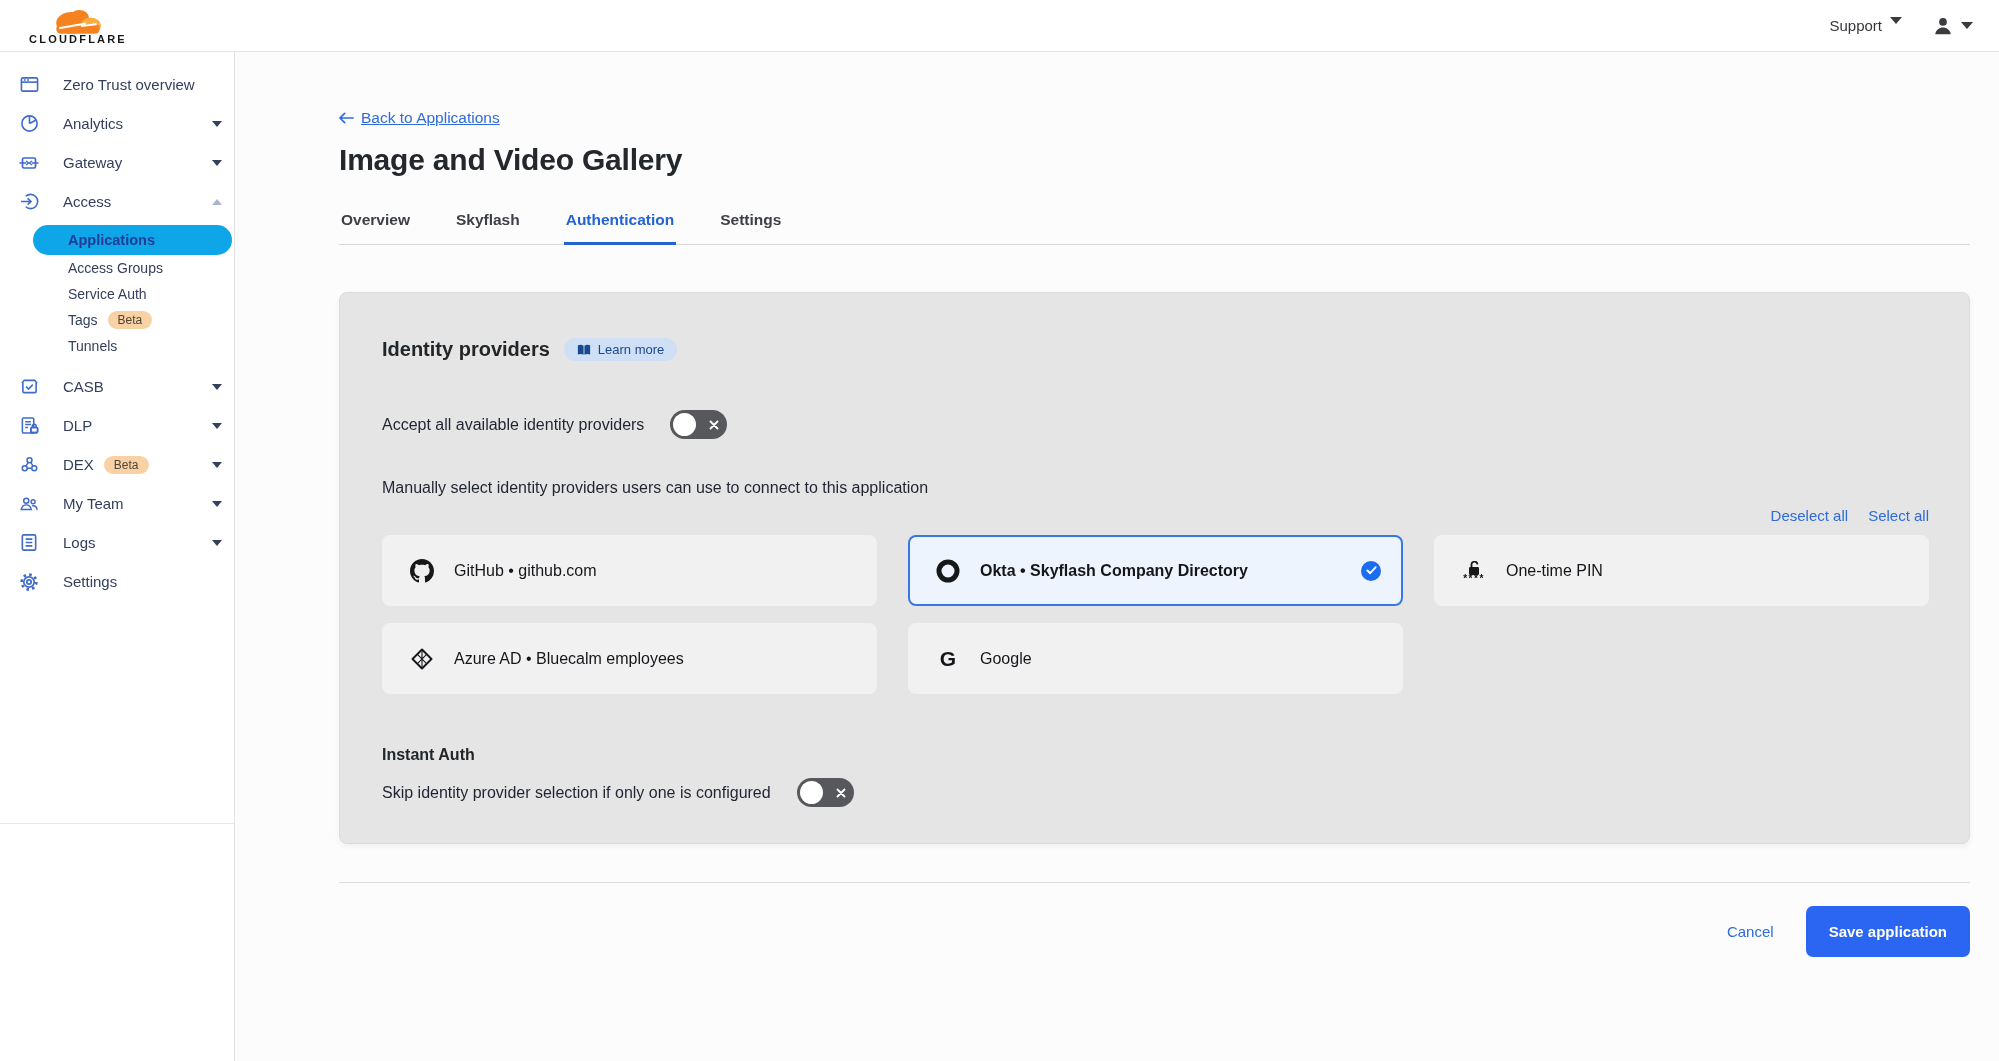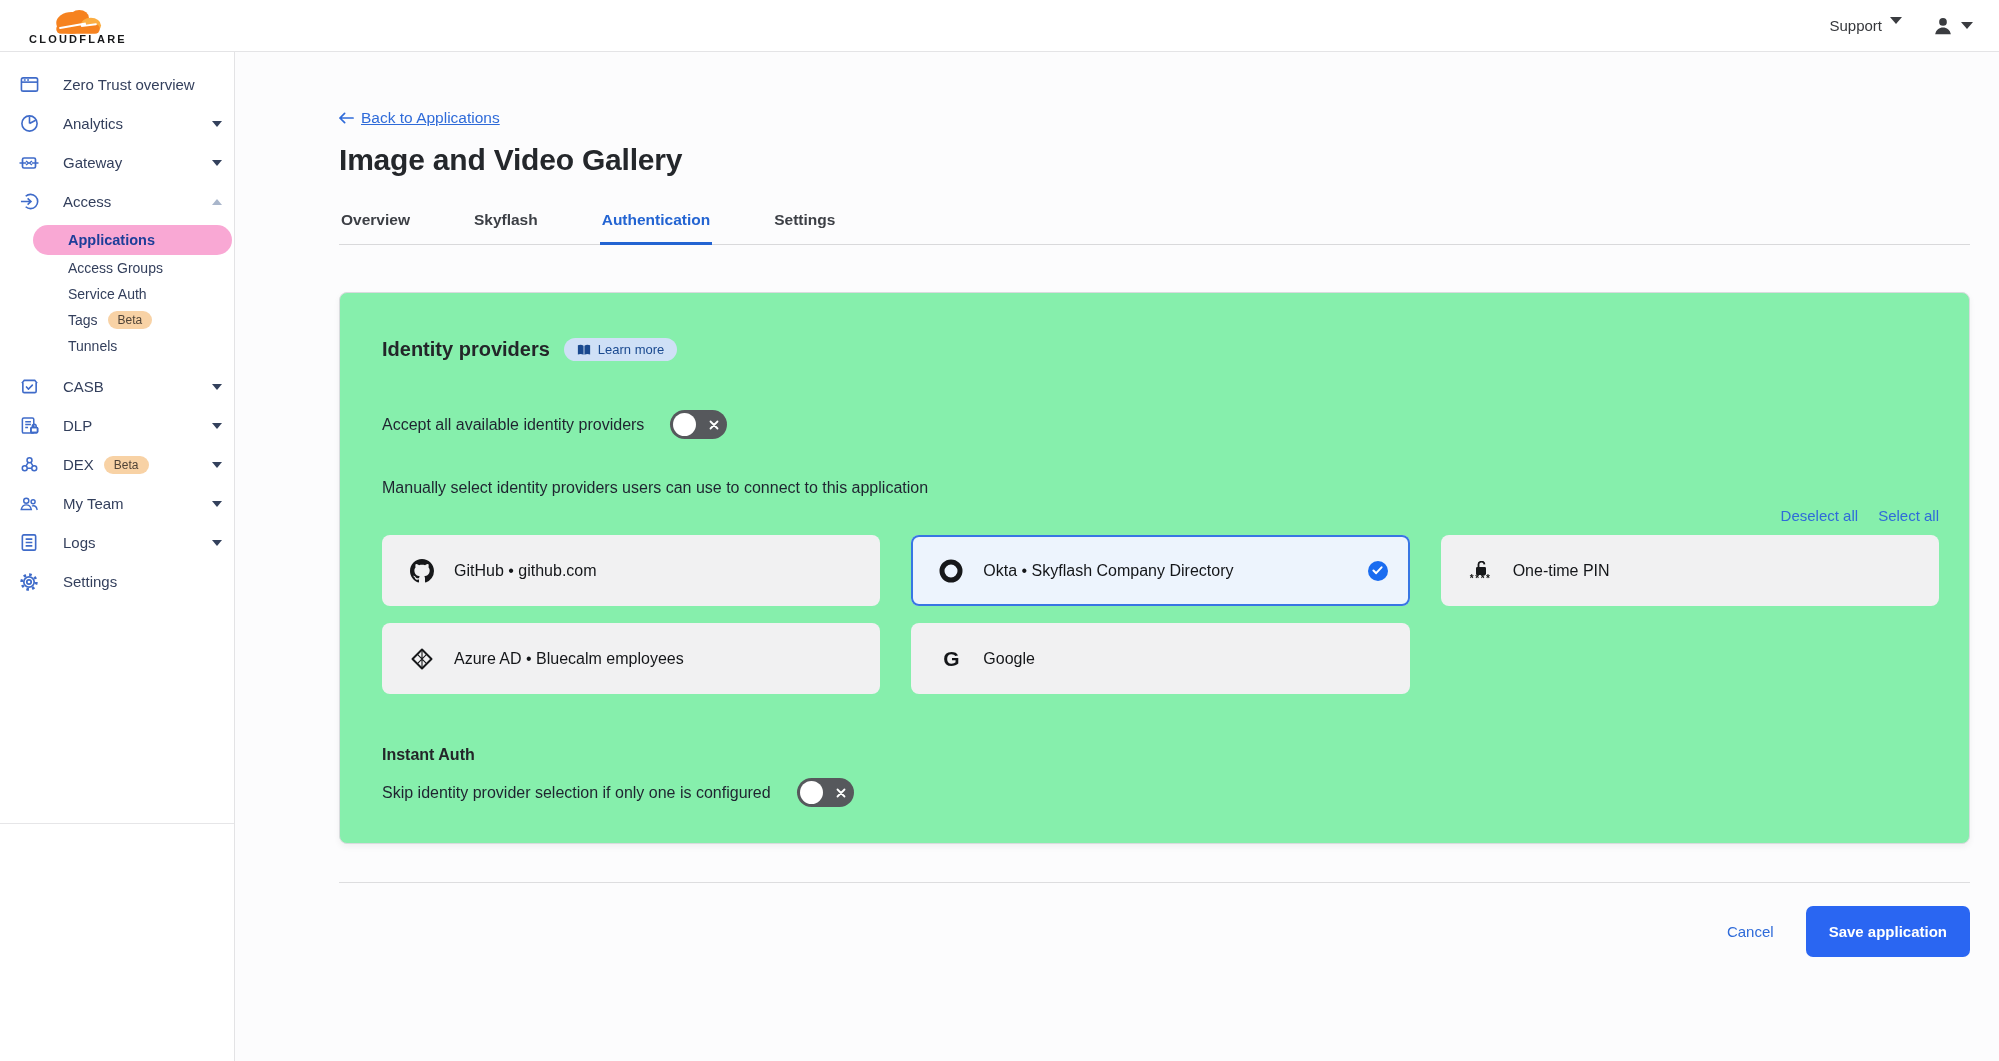--- a/index.html
+++ b/index.html
@@ -31,39 +31,39 @@
   .nav { padding-top:13px; }
   .nav-item { height:39px; display:flex; align-items:center; padding:0 12px 0 19px; cursor:pointer; }
   .nav-ic { width:20px; height:20px; color:#3f6bc9; flex:none; display:flex; align-items:center; justify-content:center; }
   .nav-label { margin-left:24px; font-size:15px; color:#333f5c; }
   .nav-chev { margin-left:auto; width:0; height:0; border-left:5.5px solid transparent; border-right:5.5px solid transparent;
     border-top:6.5px solid #33415c; }
   .nav-chev.up { border-top:none; border-bottom:6.5px solid #a9b6cb; }
   .subnav { margin:4px 0 8px 0; }
   .sub-item { height:26px; display:flex; align-items:center; margin:0 2px 0 33px; padding-left:35px;
     font-size:14px; color:#333f5c; border-radius:15px; cursor:pointer; }
-  .sub-item.active { height:30px; background:#f9a8d4; color:#1e3e99; font-weight:bold; font-size:14.5px; }
+  .sub-item.active { height:30px; background:#0ea5e9; color:#1e3e99; font-weight:bold; font-size:14.5px; }
   .beta { margin-left:10px; background:#f8d2a5; color:#4f4337; font-size:12px; font-weight:normal;
     padding:2px 10px; border-radius:10px; line-height:14px; }
   .side-divider { position:absolute; left:0; right:0; top:771px; border-top:1px solid #e6e6e8; }
 
   
   .main { flex:1; background:#fcfcfd; padding:57px 29px 0 104px; }
   .back-link { display:inline-flex; align-items:center; gap:7px; color:#2f6bd9; font-size:15.5px;
     text-decoration:underline; cursor:pointer; }
   .page-title { margin-top:15px; font-size:30px; font-weight:bold; color:#24272b; letter-spacing:-0.2px; }
 
-  .tabs { margin-top:24px; display:flex; gap:60px; border-bottom:1px solid #d9d9db; }
+  .tabs { margin-top:24px; display:flex; gap:42px; border-bottom:1px solid #d9d9db; }
   .tab { padding:10px 2px 13px 2px; font-size:15.5px; font-weight:bold; color:#3c3f45; cursor:pointer;
     border-bottom:3px solid transparent; margin-bottom:-1px; }
   .tab.active { color:#2364d2; border-bottom-color:#2364d2; }
 
   
-  .card { margin-top:47px; background:#86efac; border:1px solid #d9dbde; border-radius:8px;
-    box-shadow:0 3px 6px rgba(0,0,0,0.05); padding:45px 30px 36px 42px; }
+  .card { margin-top:47px; background:#e5e5e5; border:1px solid #d9dbde; border-radius:8px;
+    box-shadow:0 3px 6px rgba(0,0,0,0.05); padding:45px 40px 36px 42px; }
   .card-head { display:flex; align-items:center; gap:14px; }
   .card-title { font-size:20px; font-weight:bold; color:#232629; }
   .learn-more { display:inline-flex; align-items:center; gap:7px; background:#cfe0f6; color:#19498f;
     font-size:13px; padding:4px 13px; border-radius:13px; cursor:pointer; }
 
   .toggle-row { display:flex; align-items:center; margin-top:49px; }
   .toggle-label { font-size:16px; color:#1f2430; }
   .toggle { margin-left:26px; width:57px; height:29px; background:#56585c; border-radius:15px;
     display:flex; align-items:center; padding:0 7px 0 3px; cursor:pointer; }
   .toggle .knob { width:23px; height:23px; border-radius:50%; background:#fff; }
@@ -72,21 +72,21 @@
   .manual-hint { margin-top:40px; font-size:16px; color:#1f2430; }
 
   .select-links { margin-top:10px; display:flex; justify-content:flex-end; gap:20px; font-size:15px; }
   .select-links span { color:#2f6bd9; cursor:pointer; }
 
   .provider-grid { margin-top:11px; display:grid; grid-template-columns:1fr 1fr 1fr; column-gap:31px; row-gap:17px; }
   .provider { height:71px; background:#f1f1f2; border-radius:8px; display:flex; align-items:center;
     padding:0 22px 0 26px; font-size:16px; color:#141619; cursor:pointer; }
   .provider .p-ic { width:28px; display:flex; flex-direction:column; align-items:center; justify-content:center;
     margin-right:18px; color:#111; flex:none; }
-  .provider.selected { background:#edf4fd; box-shadow:inset 0 0 0 2px #3876e3; }
+  .provider.selected { background:#edf4fd; box-shadow:inset 0 0 0 2px #3876e3;font-weight:bold; }
   .check-badge { margin-left:auto; width:20px; height:20px; border-radius:50%; background:#1a6cf0;
     display:flex; align-items:center; justify-content:center; flex:none; }
   .otp-stars { font-size:10px; letter-spacing:1.5px; line-height:5px; color:#111; font-weight:bold; }
   .google-g { font-size:21px; font-weight:bold; color:#141619; }
 
   .instant-head { margin-top:52px; font-size:16px; font-weight:bold; color:#232629; }
   .instant-row { margin-top:14px; }
 
   
   .footer-divider { margin-top:38px; border-top:1px solid #dddddf; }

